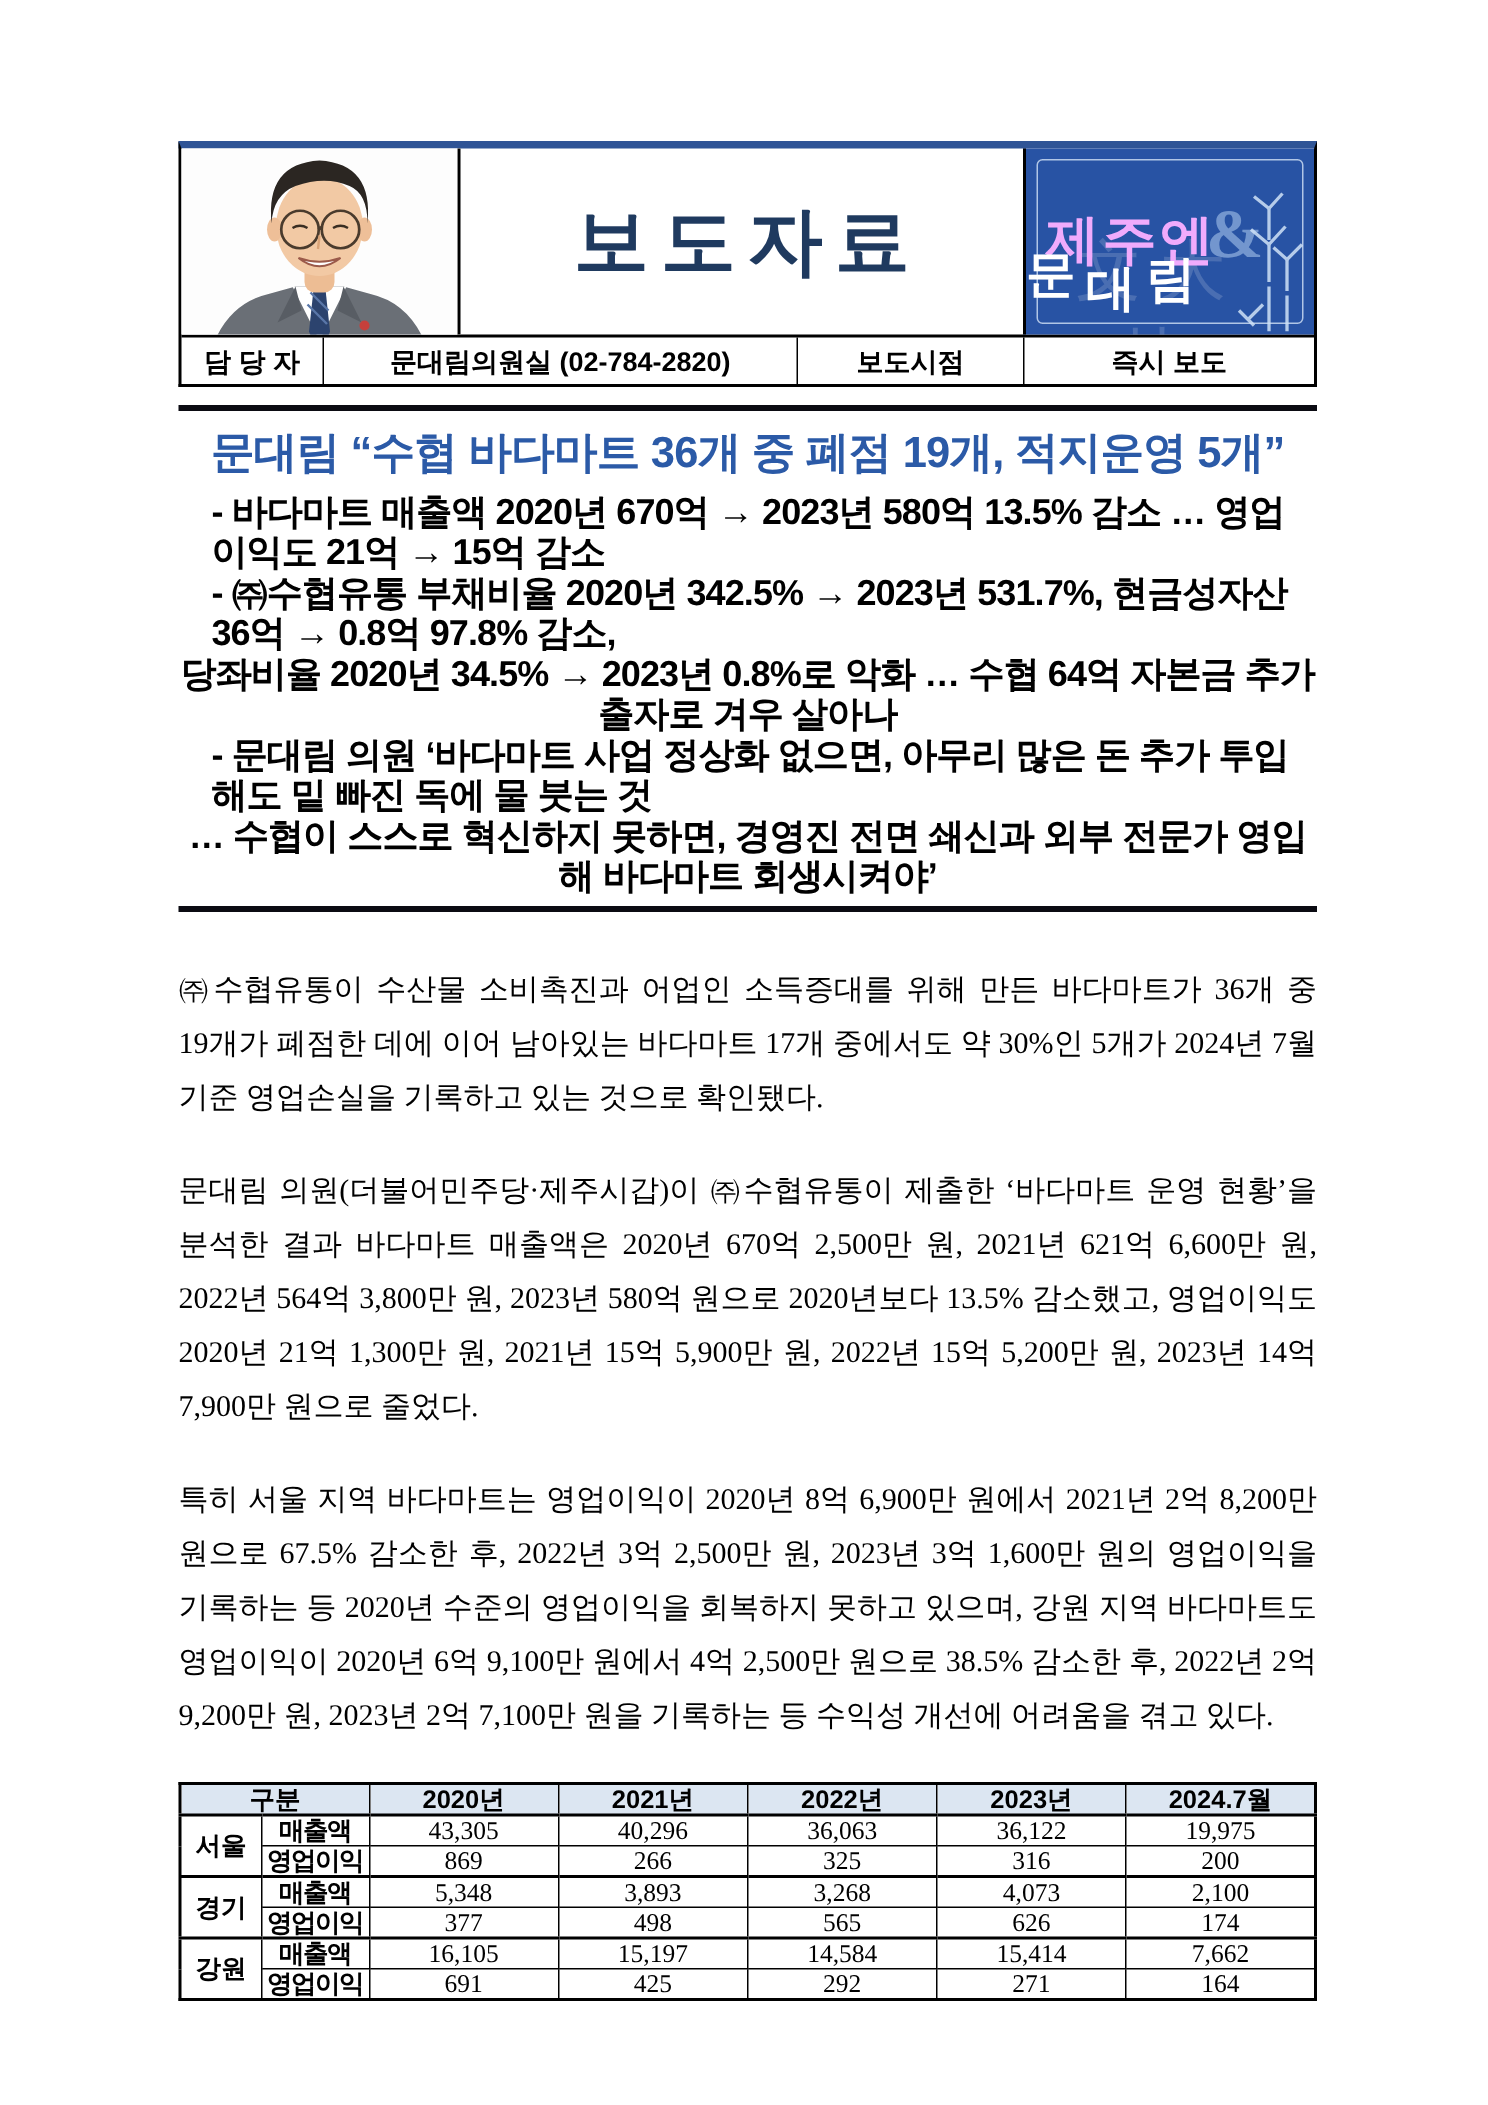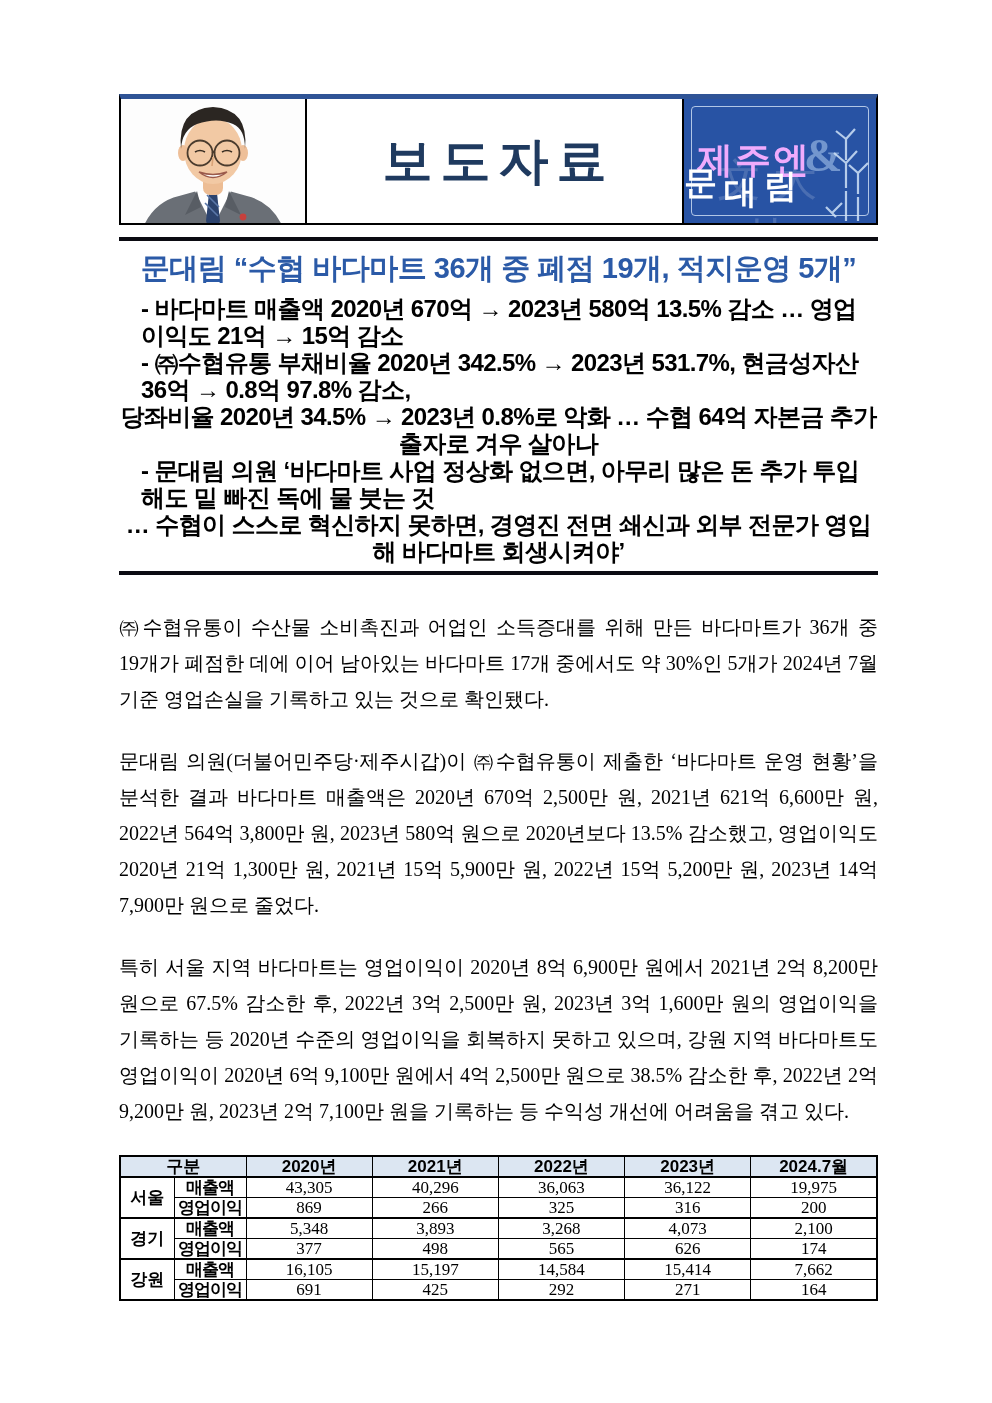--- a/index.html
+++ b/index.html
@@ -124,20 +124,26 @@
             <g stroke="#cfe2f7" stroke-width="2.2" fill="none" opacity="0.85">
               <path d="M24,96 L24,66 M24,63 L24,38 M24,35 L24,14"></path>
               <path d="M36,96 L36,72 M36,69 L36,48"></path>
               <path d="M24,38 L12,28 M24,38 L35,26 M24,14 L14,6 M24,14 L33,4"></path>
               <path d="M36,48 L46,38 M36,48 L27,40"></path>
               <path d="M10,88 L20,78 M14,92 L4,82"></path>
             </g>
           </svg>
         </div>
       </div>
+      <div class="hdr-row2">
+        <div>담 당 자</div>
+        <div>문대림의원실 (02-784-2820)</div>
+        <div>보도시점</div>
+        <div>즉시 보도</div>
+      </div>
     </div>
 
     <div class="rule top"></div>
     <div class="headline-title">문대림  “수협 바다마트 36개 중 폐점 19개, 적지운영 5개”</div>
     <div id="bullets">
         <div class="bullet-line left">- 바다마트 매출액 2020년 670억 → 2023년 580억 13.5% 감소 … 영업이익도 21억 → 15억 감소</div>
         <div class="bullet-line left">- ㈜수협유통 부채비율 2020년 342.5% → 2023년 531.7%, 현금성자산 36억 → 0.8억 97.8% 감소,</div>
         <div class="bullet-line center">당좌비율 2020년 34.5% → 2023년 0.8%로 악화 … 수협 64억 자본금 추가 출자로 겨우 살아나</div>
         <div class="bullet-line left">- 문대림 의원  ‘바다마트 사업 정상화 없으면, 아무리 많은 돈 추가 투입해도 밑 빠진 독에 물 붓는 것</div>
         <div class="bullet-line center">… 수협이 스스로 혁신하지 못하면, 경영진 전면 쇄신과 외부 전문가 영입해 바다마트 회생시켜야’</div>

